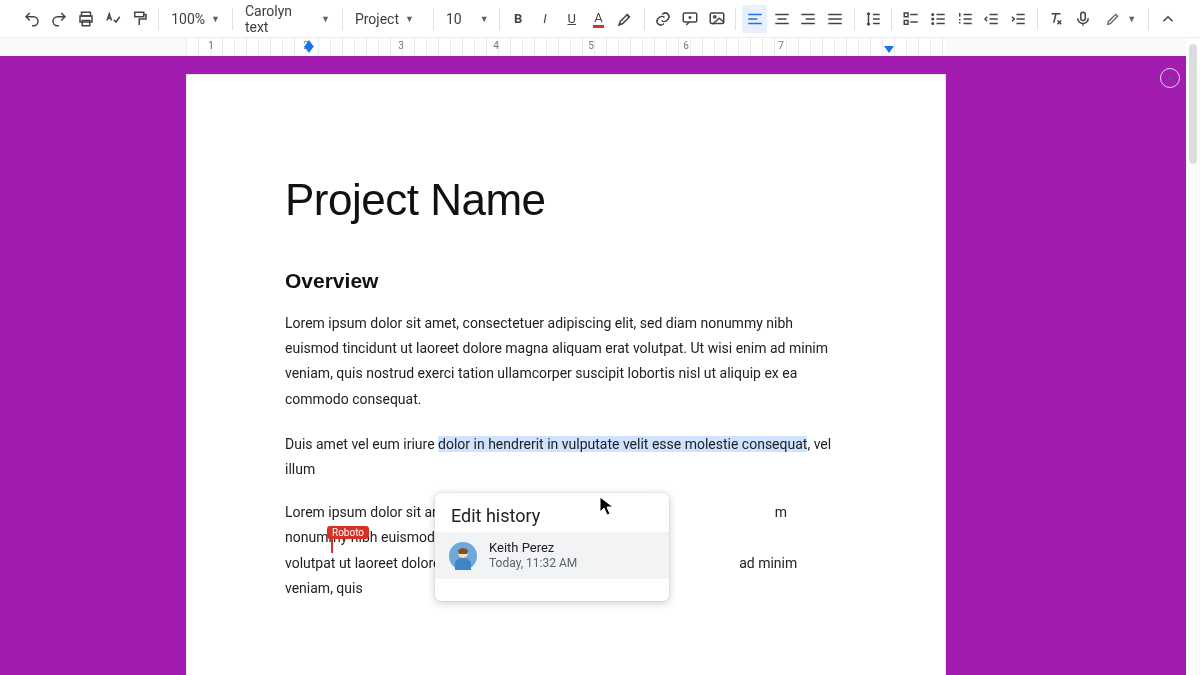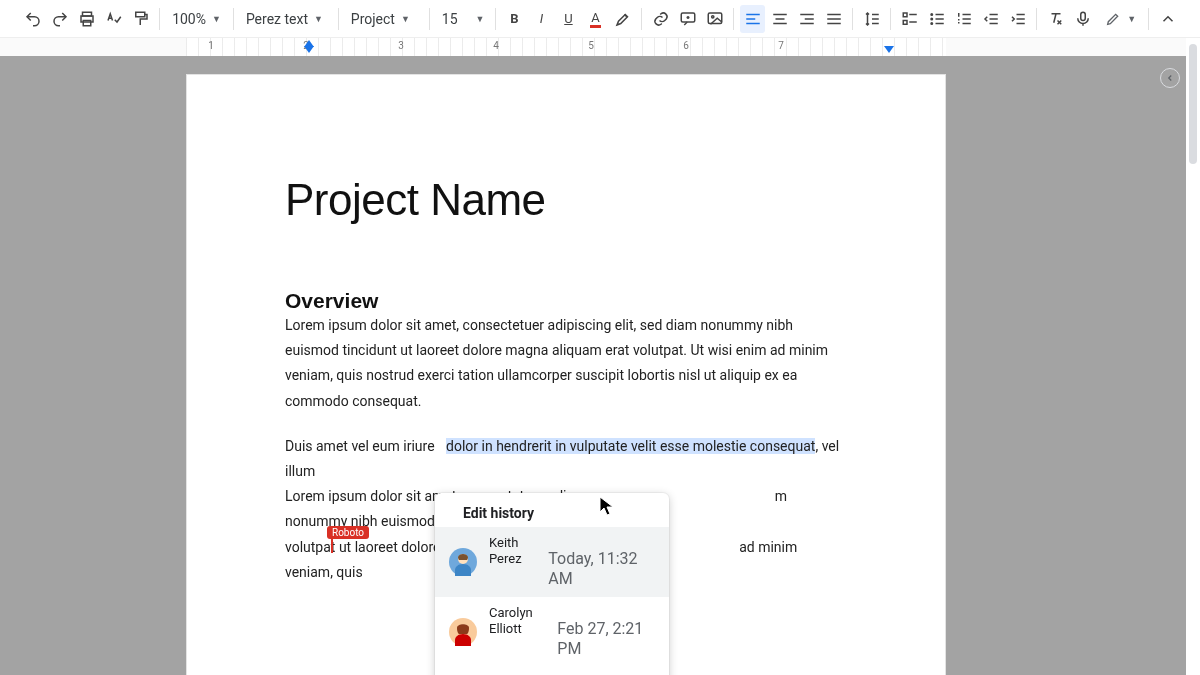--- a/index.html
+++ b/index.html
@@ -68,21 +68,21 @@
     width:0;height:0;
     border-left:5px solid transparent;
     border-right:5px solid transparent;
     border-top:7px solid #1a73e8;
   }
   .ruler-marker.down{ border-top:none; border-bottom:7px solid #1a73e8; top:2px;}
 
   
   .canvas-wrap{
     position:absolute; top:56px; left:0; right:0; bottom:0;
-    background:#a3a3a3;
+    background:#a21caf;
   }
   .page{
     position:absolute;
     left:186px; top:18px;
     width:760px; height:900px;
     background:#fff;
     border:1px solid #e3e3e3;
     padding:100px 98px 40px 98px;
     color:#1f1f1f;
   }
@@ -90,64 +90,64 @@
     font-size:44px; font-weight:400; letter-spacing:-.5px;
     font-family:"Google Sans",Arial,sans-serif;
     color:#111;
   }
   .doc-date{
     margin-top:18px;
     font-size:15px; color:#777; font-weight:600;
     font-family:"Google Sans",Arial,sans-serif;
   }
   .h2{
-    margin-top:64px;
+    margin-top:44px;
     font-size:21px; font-weight:600;
     font-family:"Google Sans",Arial,sans-serif;
     color:#111;
   }
   .para{
-    margin-top:0;
+    margin-top:18px;
     font-size:14px; line-height:1.8;
     color:#222;
   }
   .para2{ margin-top:20px; }
-  .hl{ background:#cfe2ff;margin-left:8px; }
+  .hl{ background:#cfe2ff; }
   .h2.goals{ margin-top:44px; }
 
   
   .ehpop{
     position:absolute;
     left:435px; top:437px;
     width:234px;
     background:#fff;
     border-radius:6px;
     box-shadow:0 2px 10px rgba(0,0,0,.2), 0 0 0 1px rgba(0,0,0,.04);
     font-size:13px;
     overflow:hidden;
     z-index:20;
   }
   .ehpop .hdr{
-    padding:12px 28px 6px; font-weight:700; font-size:14px; color:#202124;
+    padding:12px 16px 6px; font-weight:400; font-size:18px; color:#202124;
   }
   .ehrow{
     display:flex; align-items:center; gap:12px;
     padding:8px 14px;
   }
   .ehrow.active{ background:#f1f3f4; }
   .avatar{
     width:28px;height:28px;border-radius:50%;
     display:flex;align-items:center;justify-content:center;
     color:#fff; font-size:12px; font-weight:500;
     flex:none;
   }
   .avatar svg{width:28px;height:28px;}
-  .ehrow .meta{display:flex;}
+  .ehrow .meta{display:flex;flex-direction:column;}
   .ehrow .name{color:#202124;font-size:13px; line-height:1.25;}
-  .ehrow .time{color:#5f6368;font-size:16px; line-height:1.25;margin-top:14px;}
+  .ehrow .time{color:#5f6368;font-size:12px; line-height:1.25;}
   .ehfoot{
     display:flex; gap:18px; padding:10px 16px 12px;
   }
 
   
   .ktag{
     position:absolute; font-size:10px; background:#d93025; color:#fff;
     padding:1px 5px; border-radius:3px;
   }
   .caret{
@@ -208,31 +208,31 @@
         <path d="M17 6h3v6h-9v8"></path>
       </svg>
     </div>
   <div class="sep"></div>
   <div class="tsel">
       <span>100%</span>
       <span class="car">▼</span>
     </div>
   <div class="sep"></div>
   <div class="tsel" style="min-width:92px">
-      <span>Perez text</span>
+      <span>Carolyn text</span>
       <span class="car">▼</span>
     </div>
   <div class="sep"></div>
   <div class="tsel" style="min-width:78px">
       <span>Project</span>
       <span class="car">▼</span>
     </div>
   <div class="sep"></div>
   <div class="tsel" style="min-width:32px">
-      <span>15</span>
+      <span>10</span>
       <span class="car" style="margin-left:12px">▼</span>
     </div>
   <div class="sep"></div>
   <div class="tbtn">
       <b>B</b>
     </div>
   <div class="tbtn">
       <i>I</i>
     </div>
   <div class="tbtn">
@@ -421,34 +421,20 @@
             <path d="M14 16c-5 0-8 3-8 6v6h16v-6c0-3-3-6-8-6z" fill="#3d85c6"></path>
             <path d="M9 9c1-4 9-4 10 0 0 2-1 3-1 3h-8s-1-1-1-3z" fill="#7a5230"></path>
           </svg>
       </div>
       <div class="meta">
         <div class="name">Keith Perez</div>
         <div class="time">Today, 11:32 AM</div>
       </div>
     </div>
 
-    <div class="ehrow">
-      <div class="avatar">
-        <svg viewBox="0 0 28 28">
-            <circle cx="14" cy="14" r="14" fill="#f9cb9c"></circle>
-            <circle cx="14" cy="11" r="5" fill="#ffe0bd"></circle>
-            <path d="M14 16c-5 0-8 3-8 6v6h16v-6c0-3-3-6-8-6z" fill="#cc0000"></path>
-            <path d="M8 10c0-5 12-5 12 0 0 5-2 6-2 6H10s-2-1-2-6z" fill="#8b3a1a"></path>
-          </svg>
-      </div>
-      <div class="meta">
-        <div class="name">Carolyn Elliott</div>
-        <div class="time">Feb 27, 2:21 PM</div>
-      </div>
-    </div>
 
 
     <div class="ehfoot">
       
       
     </div>
   </div>
 
   <div class="cursor" style="left:601px; top:442px;">
     <svg width="16" height="20" viewBox="0 0 16 20">

